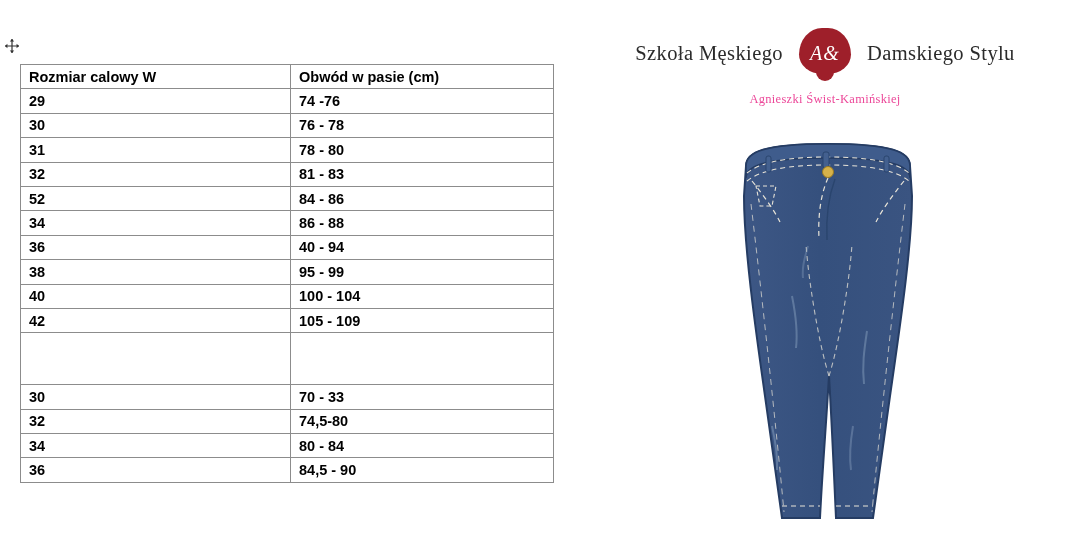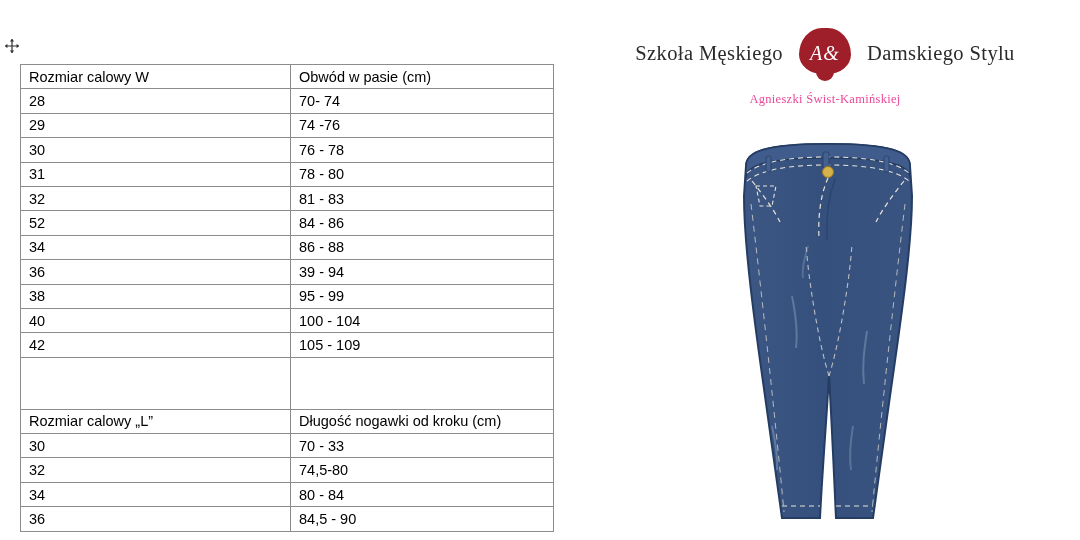--- a/index.html
+++ b/index.html
@@ -32,20 +32,21 @@
     line-height: 16px;
     text-align: center;
     user-select: none;
   }
   table.size-table {
     position: absolute;
     left: 20px; top: 64px;
     width: 533px;
     border-collapse: collapse;
     table-layout: fixed;
+    font-weight: bold;
   }
   table.size-table td {
     border: 1px solid #8c8c8c;
     height: 24.4px;
     padding: 0 0 0 8px;
     font-size: 14.5px;
     color: #000000;
     vertical-align: middle;
     white-space: nowrap;
     overflow: hidden;
@@ -143,24 +144,20 @@
       </svg>
     </div>
 
     <table class="size-table">
       <tbody>
         <tr>
           <td class="col-a">Rozmiar calowy W</td>
           <td class="col-b">Obwód w pasie (cm)</td>
         </tr>
         <tr>
-          <td class="col-a">28</td>
-          <td class="col-b">70- 74</td>
-        </tr>
-        <tr>
           <td class="col-a">29</td>
           <td class="col-b">74 -76</td>
         </tr>
         <tr>
           <td class="col-a">30</td>
           <td class="col-b">76 - 78</td>
         </tr>
         <tr>
           <td class="col-a">31</td>
           <td class="col-b">78 - 80</td>
@@ -172,44 +169,40 @@
         <tr>
           <td class="col-a">52</td>
           <td class="col-b">84 - 86</td>
         </tr>
         <tr>
           <td class="col-a">34</td>
           <td class="col-b">86 - 88</td>
         </tr>
         <tr>
           <td class="col-a">36</td>
-          <td class="col-b">39 - 94</td>
+          <td class="col-b">40 - 94</td>
         </tr>
         <tr>
           <td class="col-a">38</td>
           <td class="col-b">95 - 99</td>
         </tr>
         <tr>
           <td class="col-a">40</td>
           <td class="col-b">100 - 104</td>
         </tr>
         <tr>
           <td class="col-a">42</td>
           <td class="col-b">105 - 109</td>
         </tr>
 
         <tr class="spacer">
           <td class="col-a"></td>
           <td class="col-b"></td>
         </tr>
 
-        <tr>
-          <td class="col-a">Rozmiar calowy „L”</td>
-          <td class="col-b">Długość nogawki od kroku (cm)</td>
-        </tr>
         <tr>
           <td class="col-a">30</td>
           <td class="col-b">70 - 33</td>
         </tr>
         <tr>
           <td class="col-a">32</td>
           <td class="col-b">74,5-80</td>
         </tr>
         <tr>
           <td class="col-a">34</td>

